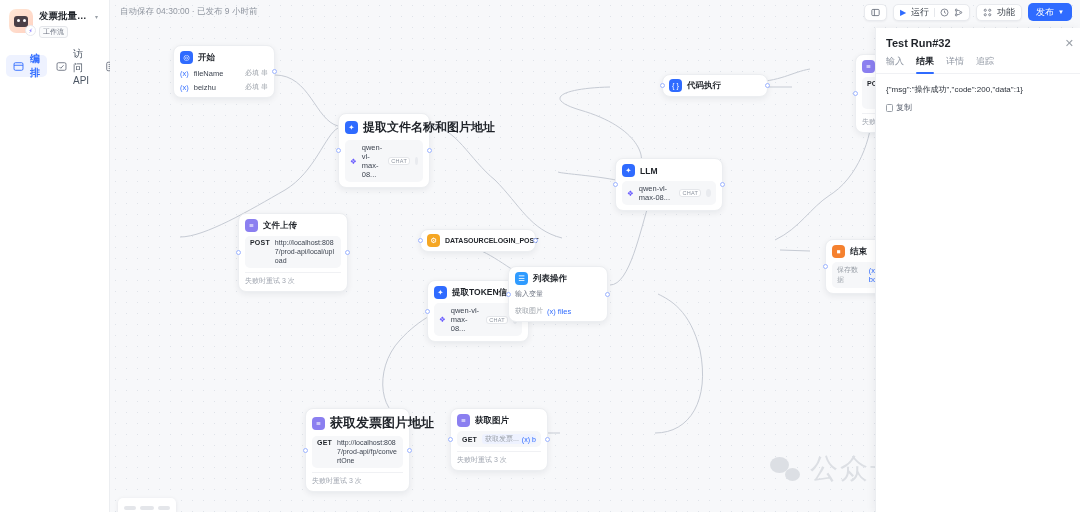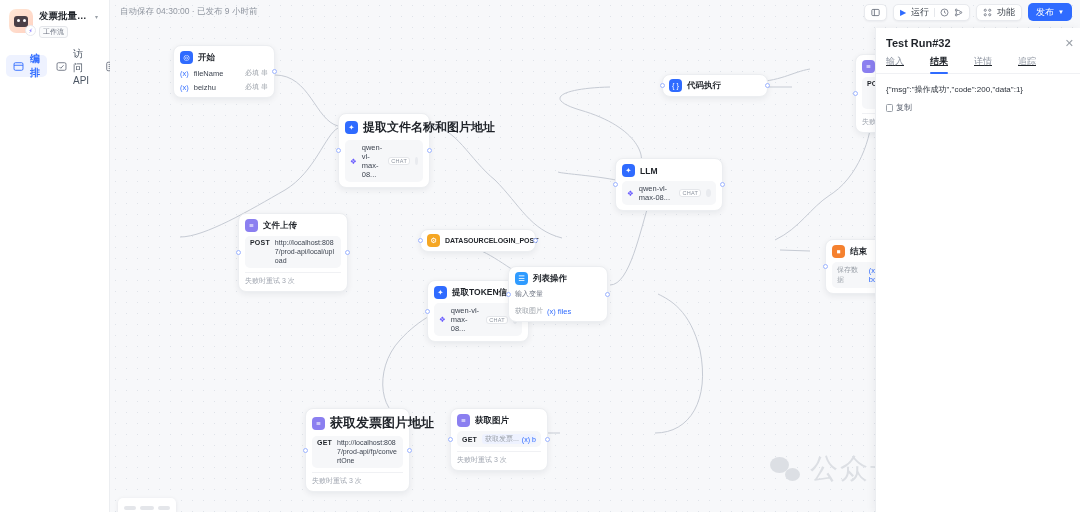--- a/index.html
+++ b/index.html
@@ -116,21 +116,21 @@
   }
 
   
   .panel {
     position:absolute; right:0; top:28px; width:205px; bottom:0; background:#fff;
     border-left:1px solid #eceef1; box-shadow:-2px 0 8px rgba(16,24,40,.05); z-index:8;
   }
   .panel-head { display:flex; align-items:center; padding:9px 6px 6px 10px; }
   .panel-title { font-size:11px; font-weight:bold; color:#1f2329; }
   .panel-close { margin-left:auto; color:#9aa0a8; font-size:11px; cursor:pointer; line-height:1; }
-  .panel-tabs { display:flex; gap:26px; padding:0 10px; border-bottom:1px solid #f0f1f4;text-decoration:underline; }
+  .panel-tabs { display:flex; gap:12px; padding:0 10px; border-bottom:1px solid #f0f1f4; }
   .panel-tab { font-size:9px; color:#8d94a0; padding-bottom:5px; cursor:pointer; position:relative; }
   .panel-tab.active { color:#1f2329; font-weight:bold; }
   .panel-tab.active:after {
     content:""; position:absolute; left:0; right:0; bottom:-1px; height:2px; background:#2f6bff; border-radius:2px;
   }
   .panel-body { padding:10px; }
   .json { font-size:8px; color:#2b313a; word-break:break-all; line-height:1.5; }
   .copy-btn {
     margin-top:6px; display:inline-flex; align-items:center; gap:3px; font-size:8px;
     color:#5b6personally; color:#5b6270; cursor:pointer;

